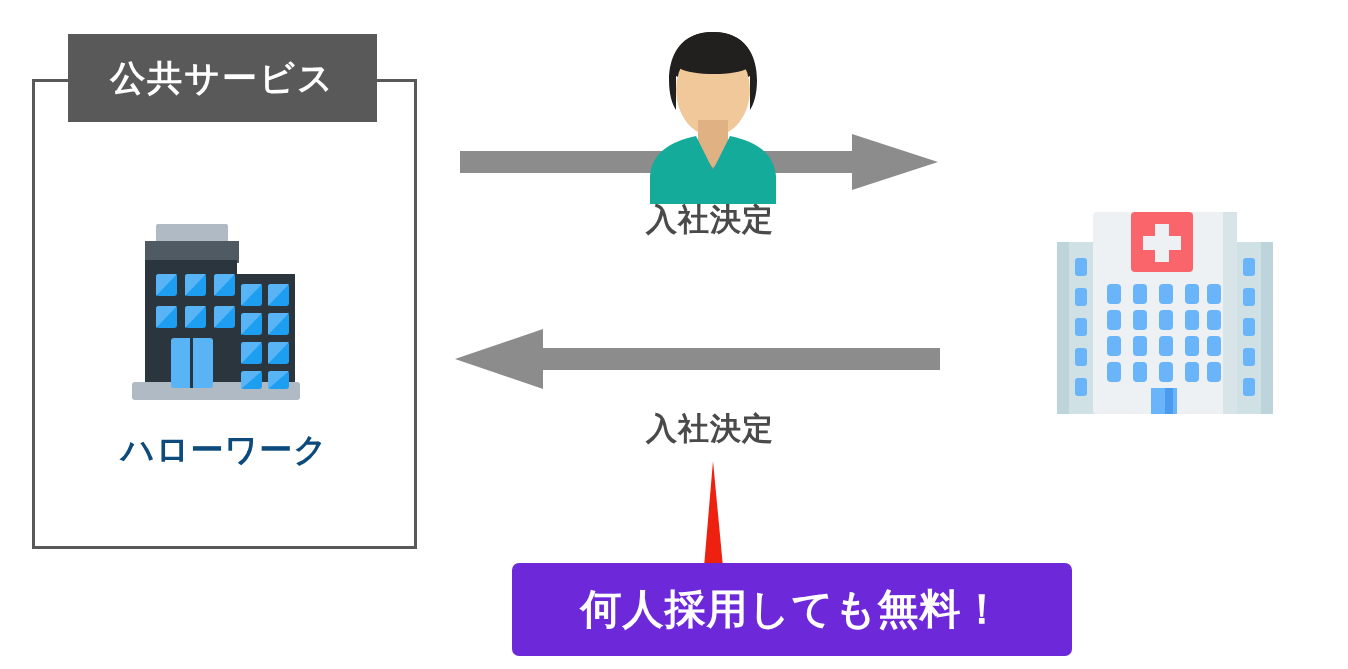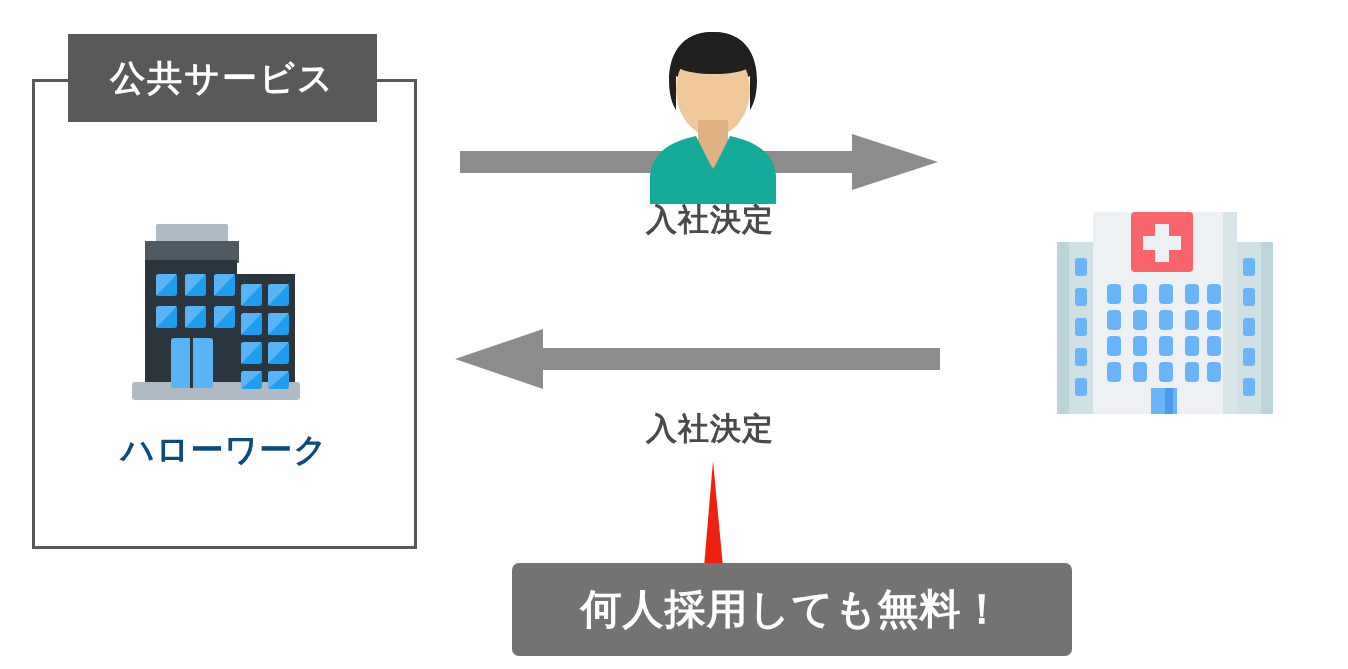--- a/index.html
+++ b/index.html
@@ -146,21 +146,21 @@
     width: 40px;
     height: 106px;
     z-index: 2;
   }
   #callout-box {
     position: absolute;
     left: 512px;
     top: 563px;
     width: 560px;
     height: 93px;
-    background: #737373;
+    background: #6d28d9;
     border-radius: 7px;
     display: flex;
     align-items: center;
     justify-content: center;
     z-index: 4;
     box-sizing: border-box;
   }
   #callout-text {
     color: #ffffff;
     font-size: 41px;

